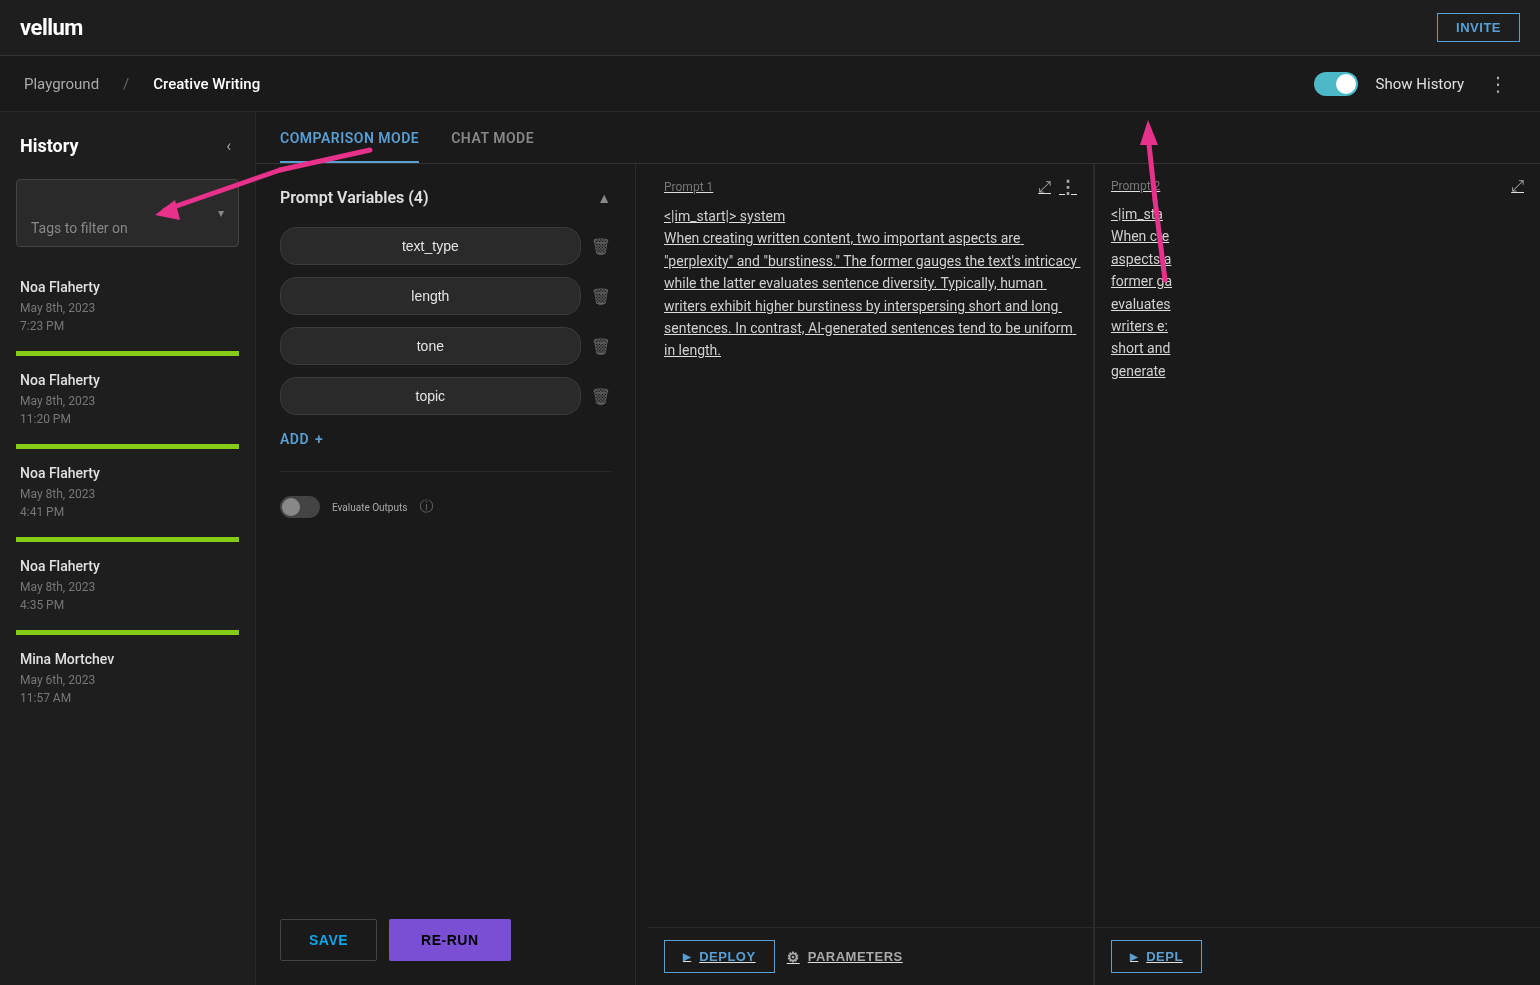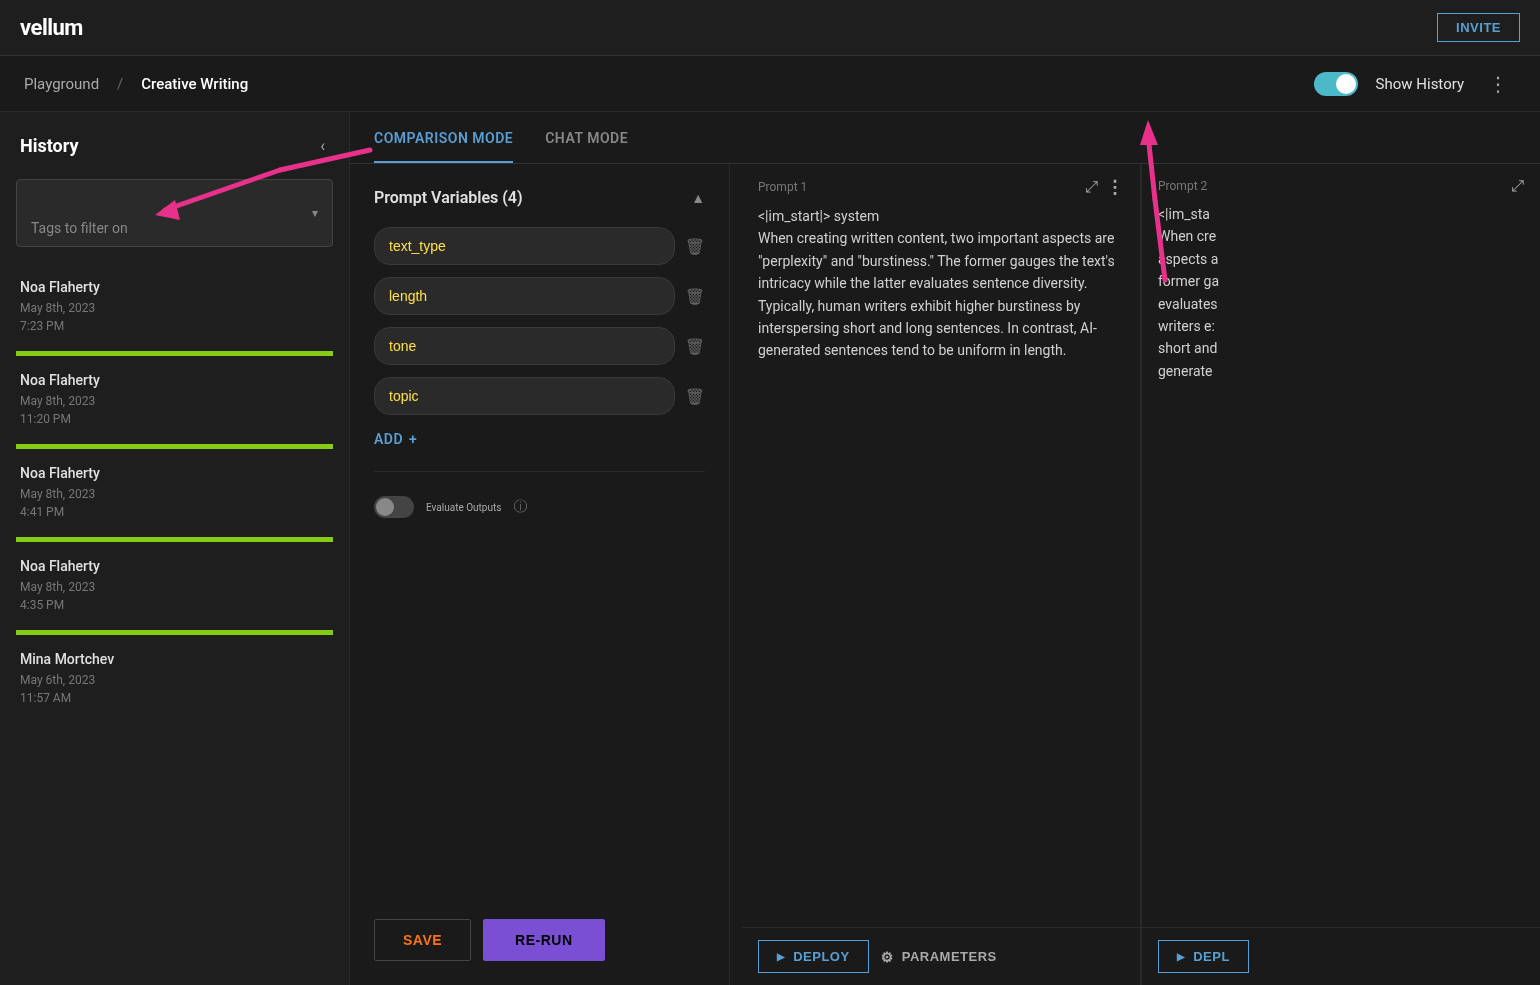--- a/index.html
+++ b/index.html
@@ -45,21 +45,21 @@
       display: flex;
       align-items: center;
       justify-content: space-between;
       padding: 0 24px;
       background: #1a1a1a;
       border-bottom: 1px solid #2a2a2a;
     }
     .breadcrumb {
       display: flex;
       align-items: center;
-      gap: 18px;
+      gap: 24px;
       font-size: 15px;
       color: #aaa;
     }
     .breadcrumb .sep { color: #666; }
     .breadcrumb .current { color: #fff; font-weight: 500; }
     .breadcrumb-right {
       display: flex;
       align-items: center;
       gap: 16px;
     }
@@ -98,21 +98,21 @@
     }
 
     
     .main-layout {
       display: flex;
       height: calc(985px - 56px - 56px);
     }
 
     
     .sidebar {
-      width: 350px;
+      width: 256px;
       background: #1e1e1e;
       border-right: 1px solid #2a2a2a;
       display: flex;
       flex-direction: column;
       flex-shrink: 0;
     }
     .sidebar-header {
       display: flex;
       align-items: center;
       justify-content: space-between;
@@ -249,24 +249,25 @@
       display: flex;
       align-items: center;
       gap: 10px;
       margin-bottom: 12px;
     }
     .variable-input {
       flex: 1;
       background: #2a2a2a;
       border: 1px solid #3a3a3a;
       border-radius: 16px;
-      color: #fde047;
+      color: #e5e5e5;
       padding: 10px 14px;
       font-size: 14px;
       outline: none;
+      text-align: center;
     }
     .variable-input::placeholder { color: #666; }
     .delete-icon {
       color: #666;
       cursor: pointer;
       font-size: 16px;
       flex-shrink: 0;
     }
     .add-btn {
       display: flex;
@@ -319,21 +320,21 @@
     .action-buttons {
       display: flex;
       gap: 12px;
       margin-top: auto;
       padding-top: 24px;
     }
     .save-btn {
       padding: 12px 28px;
       background: transparent;
       border: 1px solid #444;
-      color: #f97316;
+      color: #0ea5e9;
       font-size: 14px;
       font-weight: 600;
       cursor: pointer;
       letter-spacing: 0.5px;
       border-radius: 2px;
     }
     .rerun-btn {
       padding: 12px 32px;
       background: #7b4fd4;
       border: none;
@@ -343,20 +344,21 @@
       cursor: pointer;
       letter-spacing: 0.5px;
       border-radius: 2px;
     }
 
     
     .prompts-area {
       flex: 1;
       display: flex;
       overflow: hidden;
+      text-decoration: underline;
     }
 
     .prompt-panel {
       flex: 1;
       display: flex;
       flex-direction: column;
       border-right: 1px solid #2a2a2a;
       position: relative;
     }
     .prompt-panel:last-child { border-right: none; }

